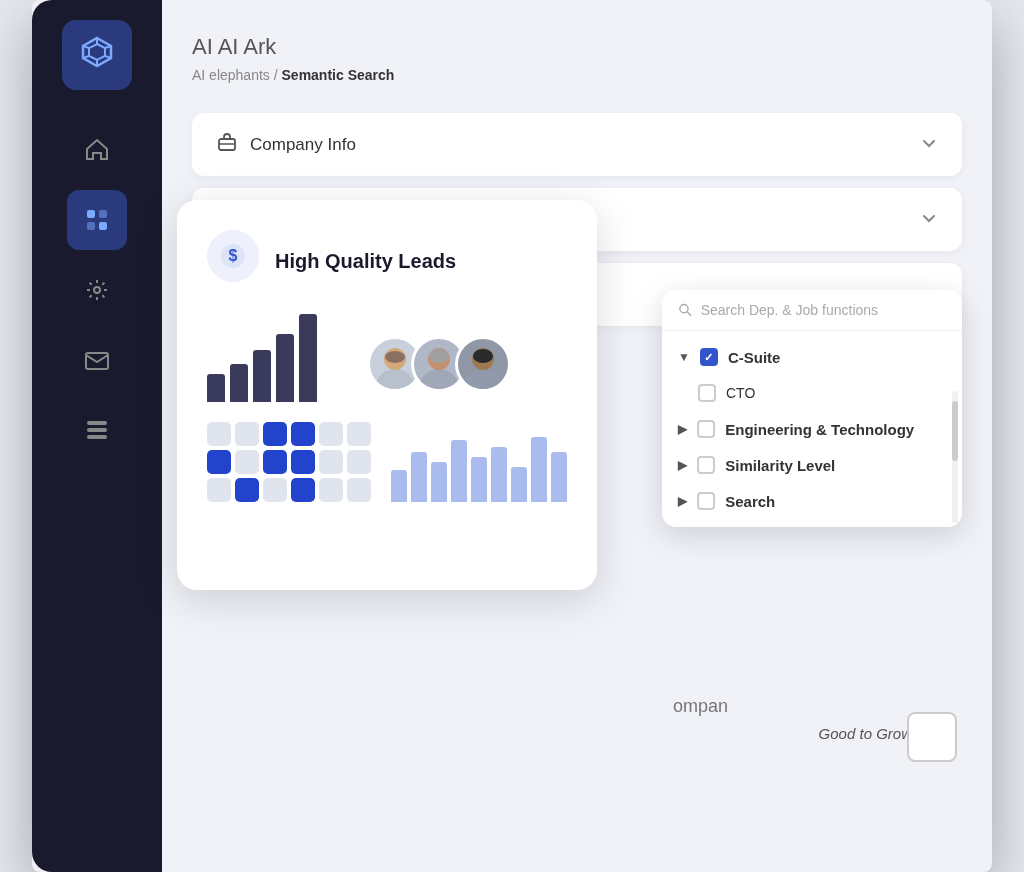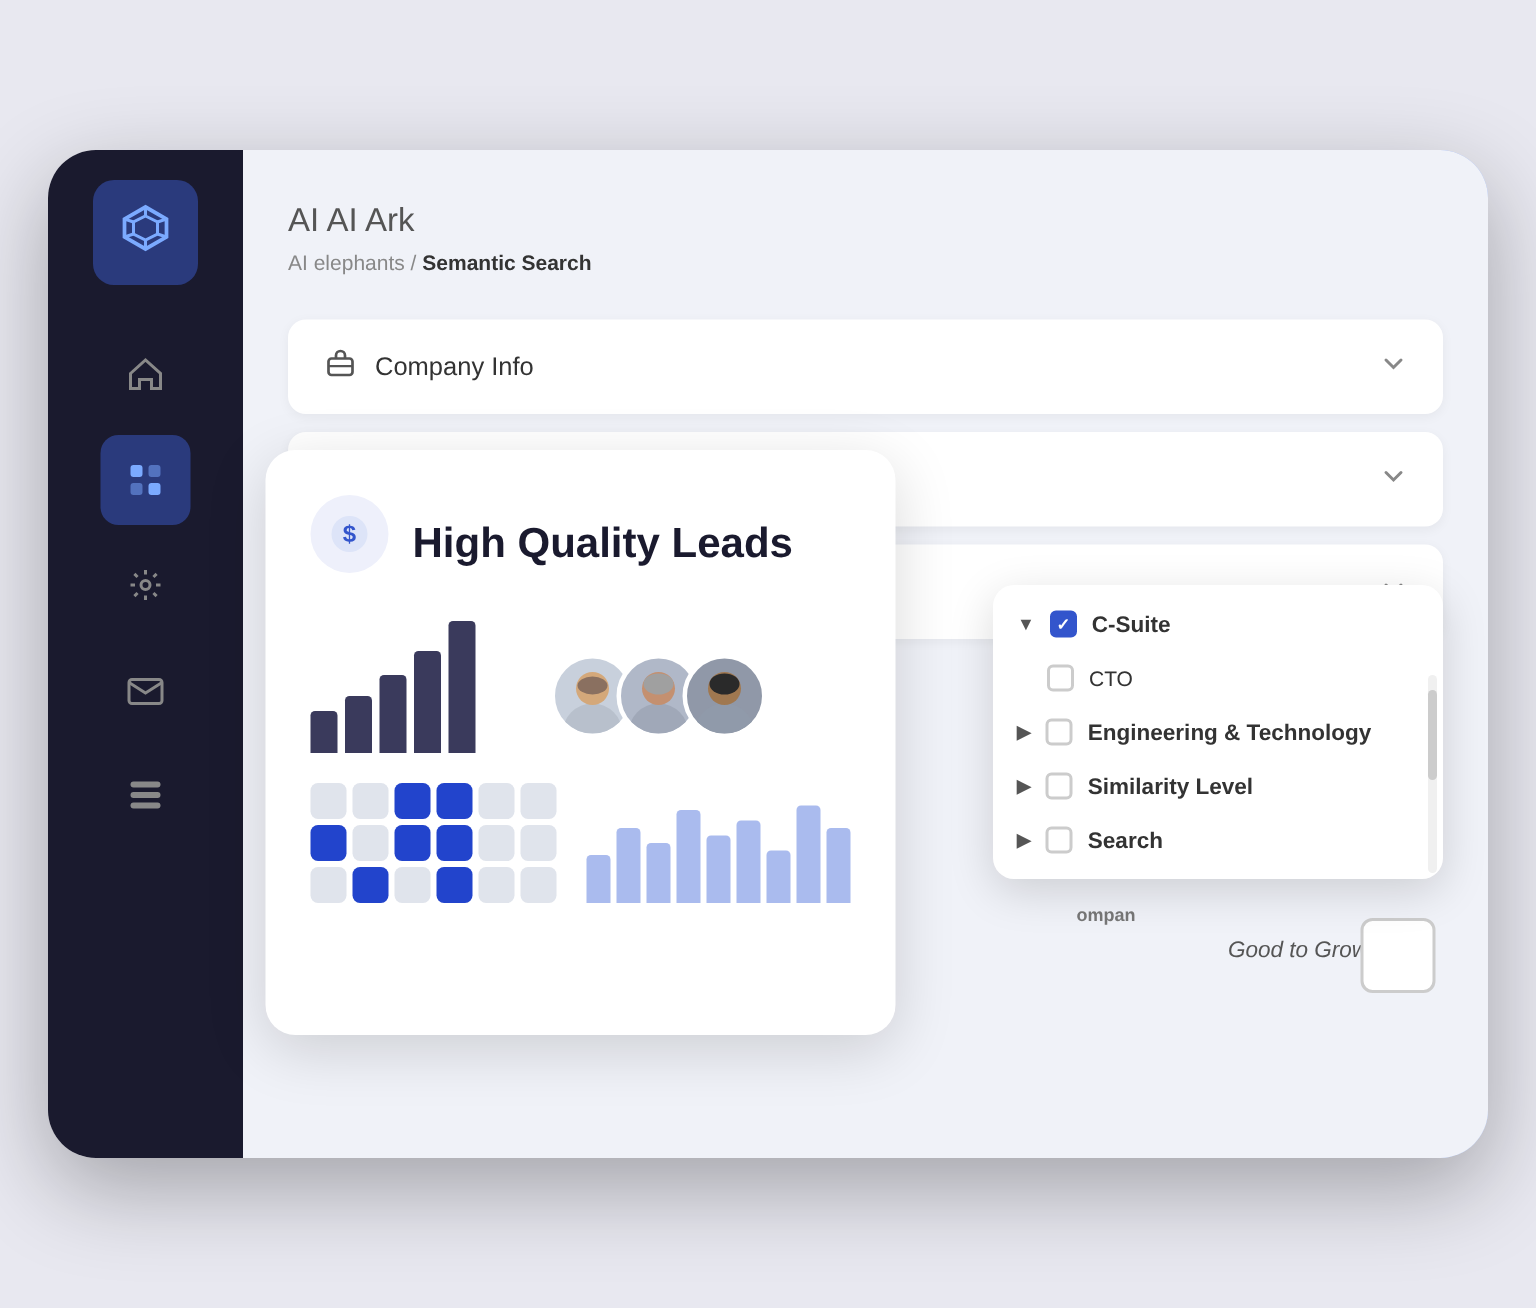--- a/index.html
+++ b/index.html
@@ -10,23 +10,23 @@
       background: #e8e8f0;
       display: flex;
       align-items: center;
       justify-content: center;
       font-family: -apple-system, BlinkMacSystemFont, 'Segoe UI', sans-serif;
       overflow: hidden;
     }
 
     .outer-frame {
       width: 960px;
-      height: 672px;
+      height: 872px;
       background: #f0f0f5;
-      border-radius: 32px;
+      border-radius: 8px;
       position: relative;
       overflow: hidden;
       box-shadow: 0 20px 60px rgba(0,0,0,0.3);
     }
 
     
     .blue-blob {
       position: absolute;
       top: -60px;
       right: -80px;
@@ -221,21 +221,21 @@
       background: #eef0fb;
       border-radius: 50%;
       display: flex;
       align-items: center;
       justify-content: center;
       font-size: 24px;
       color: #3355cc;
     }
 
     .leads-title {
-      font-size: 28px;
+      font-size: 20px;
       font-weight: 700;
       color: #1a1a2e;
       margin-top: 11px;
     }
 
     .leads-content {
       display: flex;
       gap: 20px;
       align-items: flex-end;
     }
@@ -537,21 +537,21 @@
         <span>
           <svg width="18" height="18" viewBox="0 0 18 18" fill="none">
             <path d="M4 7L9 12L14 7" stroke="#888" stroke-width="2" stroke-linecap="round"></path>
           </svg>
         </span>
       </div>
     </div>
 
     <div style="position:absolute;bottom:130px;right:80px;font-style:italic;color:#555;font-size:15px;z-index:2;">Good to Grow</div>
 
-    <div style="position:absolute;bottom:155px;right:235px;font-size:12px;font-weight:700;color:#777;z-index:2;">ompan</div>
+    <div style="position:absolute;bottom:155px;right:264px;font-size:18px;font-weight:400;color:#777;z-index:2;">ompan</div>
 
     <div style="position:absolute;bottom:110px;right:35px;width:50px;height:50px;border:2px solid #ccc;border-radius:8px;background:white;z-index:2;"></div>
 
   </div>
 
   <div class="leads-card">
     <div class="leads-card-header">
       <div class="leads-icon-circle">
         <svg width="28" height="28" viewBox="0 0 28 28" fill="none">
           <circle cx="14" cy="14" r="12" fill="#dde4f8"></circle>
@@ -633,20 +633,27 @@
         <div class="small-bar" style="height:55px;"></div>
         <div class="small-bar" style="height:35px;"></div>
         <div class="small-bar" style="height:65px;"></div>
         <div class="small-bar" style="height:50px;"></div>
       </div>
     </div>
   </div>
 
   <div class="dropdown-panel">
 
+    <div class="search-input-box">
+      <svg width="16" height="16" viewBox="0 0 16 16" fill="none">
+        <circle cx="6.5" cy="6.5" r="4.5" stroke="#aaa" stroke-width="1.5"></circle>
+        <line x1="10" y1="10" x2="14" y2="14" stroke="#aaa" stroke-width="1.5" stroke-linecap="round"></line>
+      </svg>
+      <input type="text" placeholder="Search Dep. &amp; Job functions" style="">
+    </div>
 
     <div class="dropdown-list" style="position:relative;">
 
       <div class="dropdown-item parent">
         <span style="font-size:12px;color:#555;">▼</span>
         <div class="checkbox checked"></div>
         <span>C-Suite</span>
       </div>
 
 

